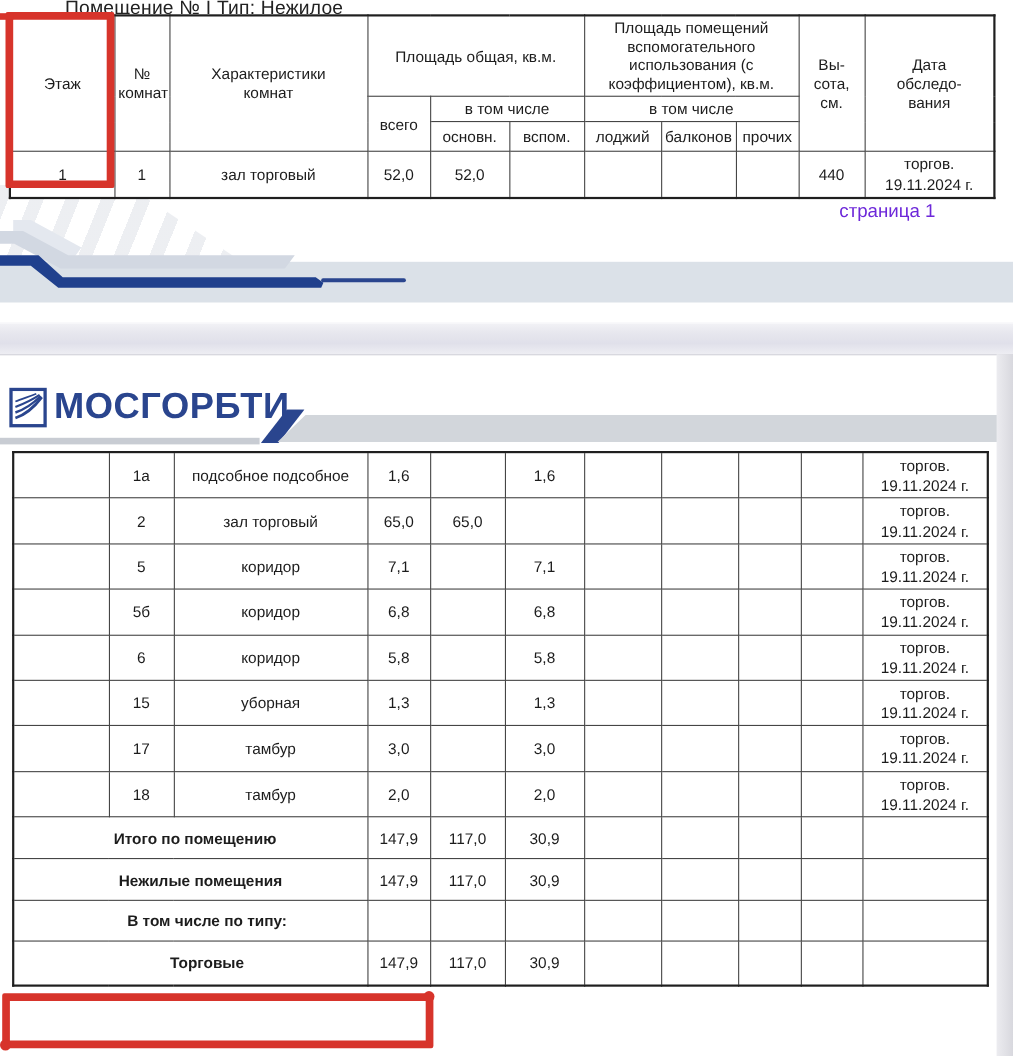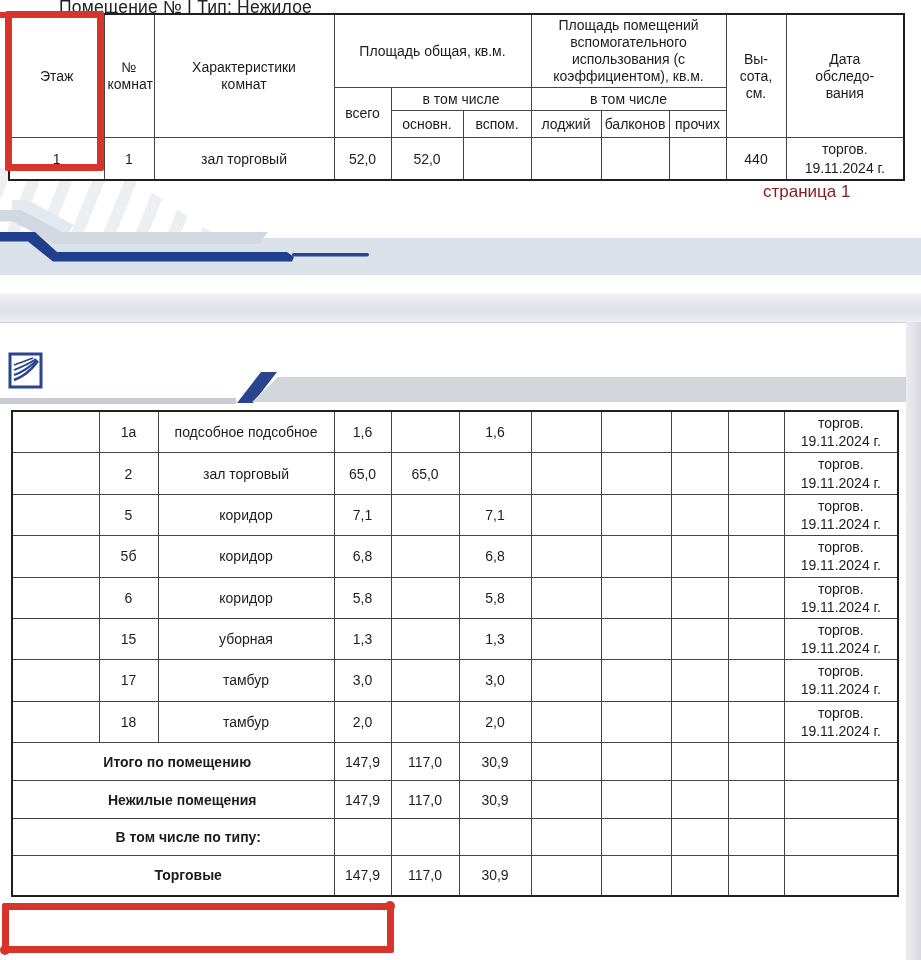--- a/index.html
+++ b/index.html
@@ -13,21 +13,21 @@
                vertical-align:middle;padding:2px 3px;overflow:hidden;}
   table.top{position:absolute;left:8px;top:13px;width:895px;border:2px solid #1f1f1f;}
   table.bot{position:absolute;left:11px;top:410px;width:886px;border:2px solid #1f1f1f;}
   td.pre{white-space:pre-line;line-height:1.22;}
   td.small4{font-size:13.5px;}
   td.dcell{text-align:left;font-size:15px;padding:2px 4px 2px 6px;margin-left:36px;}
   td.num{text-align:left;font-size:15px;padding-left:5px;}
   td.datecell{text-align:left;font-size:12.8px;line-height:1.3;padding-left:5px;white-space:pre-line;}
   td.sum-label{text-align:left;font-size:15px;font-weight:bold;}
   .ind0{padding-left:11px!important;} .ind1{padding-left:21px!important;} .ind2{padding-left:33px!important;}
-  .page-label{position:absolute;left:763px;top:182px;font-size:17px;color:#7f1d1d;}
+  .page-label{position:absolute;left:763px;top:182px;font-size:17px;color:#6d28d9;}
   
   .redbox{position:absolute;border:7px solid #d7342b;border-radius:2px;}
   .redbox.top-box{left:5px;top:11px;width:85px;height:146px;}
   .redbox.bottom-box{left:2px;top:903px;width:378px;height:36px;}
   .red-dot{position:absolute;width:10px;height:10px;border-radius:50%;background:#d7342b;}
   .red-nub{position:absolute;width:12px;height:6px;background:#d7342b;}
   
   .diag-stripes{position:absolute;left:0;top:168px;width:300px;height:100px;
     background:repeating-linear-gradient(112deg,rgba(195,201,212,.30) 0 12px,rgba(255,255,255,0) 12px 30px);
     -webkit-clip-path:polygon(0 0,115px 0,265px 100%,0 100%);clip-path:polygon(0 0,115px 0,265px 100%,0 100%);}
@@ -137,20 +137,21 @@
   <div class="separator-bar"></div>
 
   <div class="logo-row">
     <svg class="logo-icon" width="35" height="37" viewBox="0 0 35 37">
       <rect x="2" y="2" width="31" height="33" fill="#ffffff" stroke="#2a458e" stroke-width="3"></rect>
       <path d="M6 28 C 12 26 21 21 30 9" stroke="#2a458e" stroke-width="2.6" fill="none"></path>
       <path d="M6 23 C 12 21 20 17 29 8" stroke="#2a458e" stroke-width="2.2" fill="none"></path>
       <path d="M6 18 C 11 16 19 13 28 7" stroke="#2a458e" stroke-width="1.9" fill="none"></path>
       <path d="M6 13 C 11 11 17 9 25 6" stroke="#2a458e" stroke-width="1.6" fill="none"></path>
     </svg>
+    <div class="logo-text">МОСГОРБТИ</div>
     <div class="logo-underline"></div>
     <div class="logo-slash"></div>
     <div class="logo-band"></div>
   </div>
 
   <div class="right-strip"></div>
 
   <div class="watermark">
     <svg width="60" height="66" viewBox="0 0 60 66">
       <path d="M30 4 C14 4 6 16 6 28 c0 14 12 22 24 34 12-12 24-20 24-34 C54 16 46 4 30 4 Z M30 18 a10 10 0 1 1 0 20 a10 10 0 1 1 0-20 Z" fill="rgba(186,192,203,.35)"></path>

